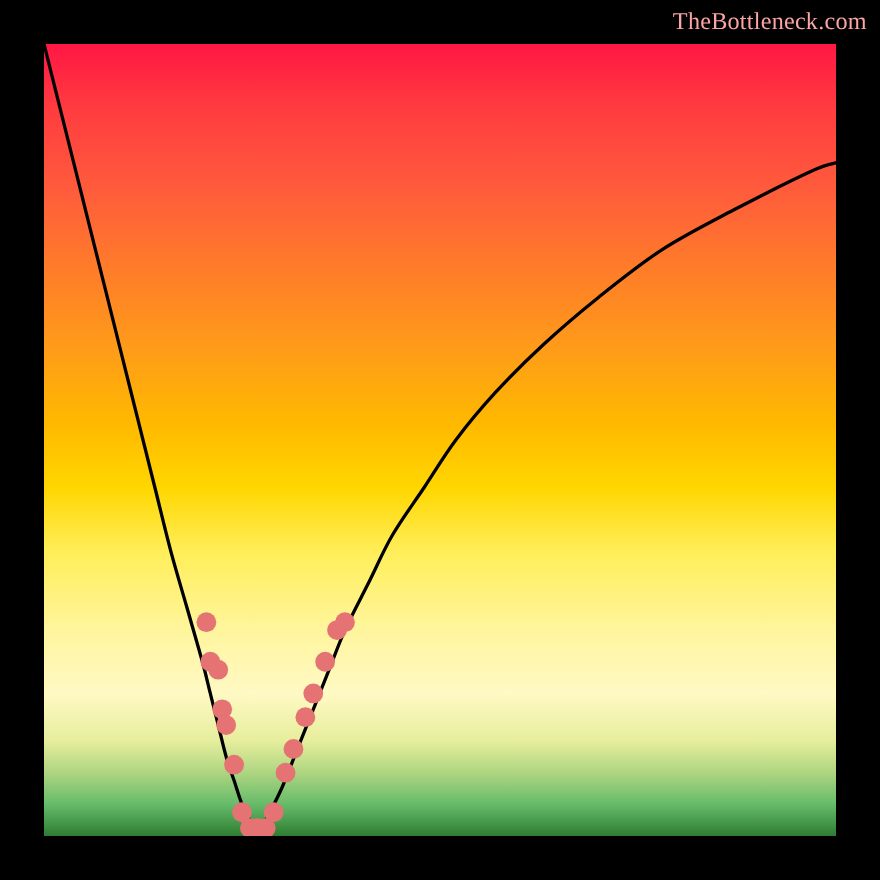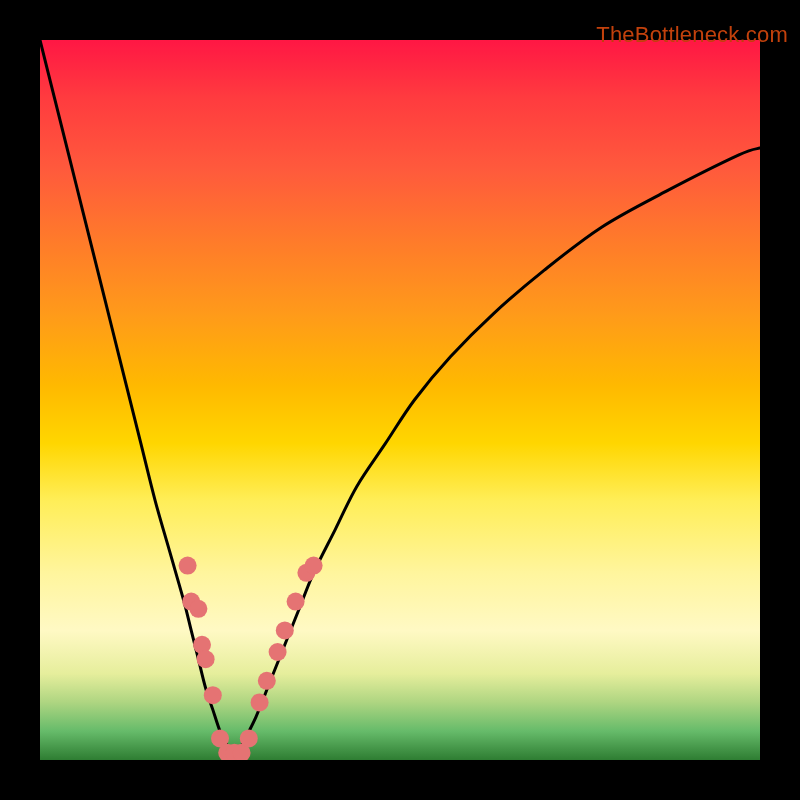--- a/index.html
+++ b/index.html
@@ -37,25 +37,25 @@
       #fff59d 74%,
       #fff9c4 82%,
       #e6ee9c 88%,
       #aed581 92%,
       #66bb6a 96%,
       #2e7d32 100%
     );
   }
   .watermark {
     position: absolute;
-    top: 22px;
+    top: 6px;
     right: 12px;
-    font-family: Liberation Sans, sans-serif;
+    font-family: Liberation Serif, serif;
     font-size: 22px;
-    color: #c2410c;
+    color: #fca5a5;
     letter-spacing: 0.2px;
     user-select: none;
   }
   svg {
     position: absolute;
     left: 0;
     top: 0;
   }
 </style>
 </head>

